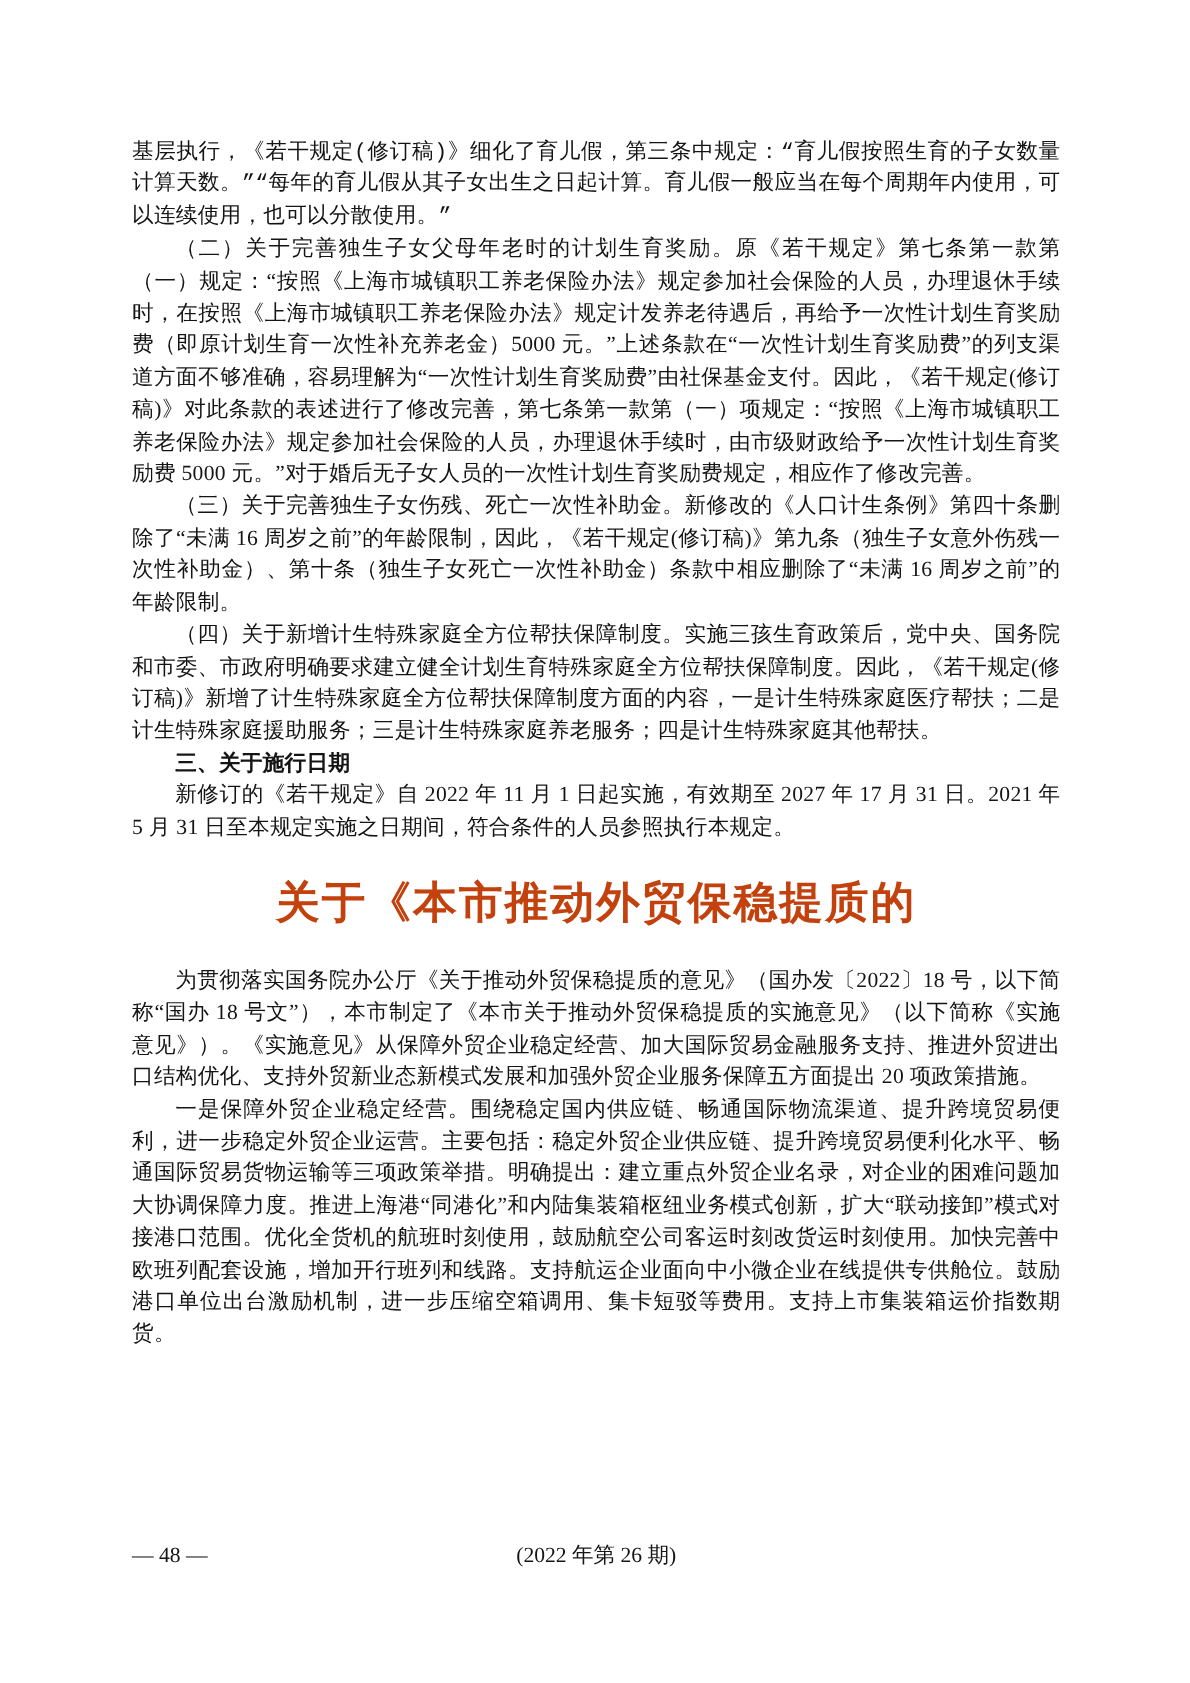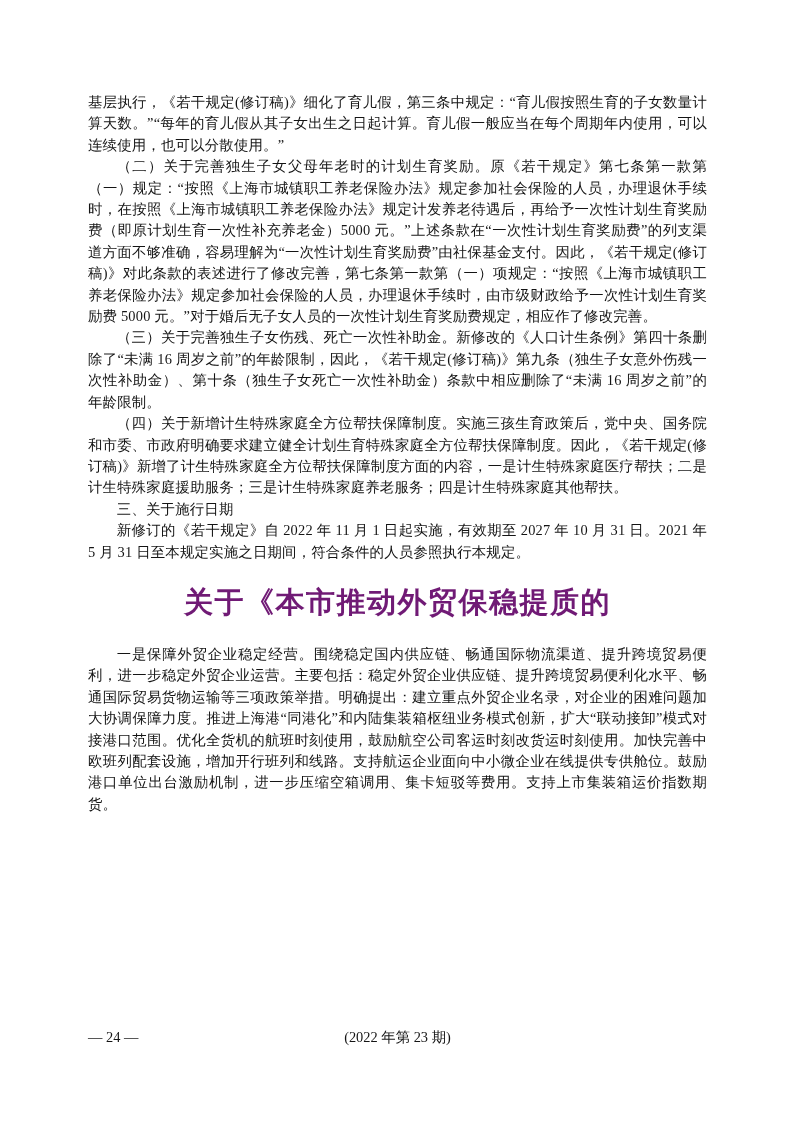--- a/index.html
+++ b/index.html
@@ -21,33 +21,33 @@
     position: absolute;
     left: 88px;
     right: 86px;
     top: 92px;
     font-size: 14.4px;
     line-height: 21.4px;
     text-align: justify;
     letter-spacing: 0.2px;
   }
   .para { text-indent: 2em; }
-  .para.no-indent { text-indent: 0; }
-  .para.bold-heading { font-weight: normal; }
+  .para.no-indent { text-indent: 0; font-family: Liberation Mono, monospace; }
+  .para.bold-heading { font-weight: bold; }
   .article-title {
     font-family: "Liberation Sans", "DejaVu Sans", sans-serif;
     font-weight: bold;
     font-size: 29px;
     line-height: 47px;
     letter-spacing: 1.5px;
     text-align: center;
     text-indent: 0;
     margin-top: 16px;
     margin-bottom: 18px;
-    color: #701a75;
+    color: #c2410c;
   }
   .footer {
     position: absolute;
     left: 88px;
     right: 86px;
     top: 1027px;
     font-size: 14.4px;
     line-height: 21px;
     text-align: center;
     color: #141414;
@@ -69,28 +69,29 @@
     <p class="para">（二）关于完善独生子女父母年老时的计划生育奖励。原《若干规定》第七条第一款第（一）规定：“按照《上海市城镇职工养老保险办法》规定参加社会保险的人员，办理退休手续时，在按照《上海市城镇职工养老保险办法》规定计发养老待遇后，再给予一次性计划生育奖励费（即原计划生育一次性补充养老金）5000 元。”上述条款在“一次性计划生育奖励费”的列支渠道方面不够准确，容易理解为“一次性计划生育奖励费”由社保基金支付。因此，《若干规定(修订稿)》对此条款的表述进行了修改完善，第七条第一款第（一）项规定：“按照《上海市城镇职工养老保险办法》规定参加社会保险的人员，办理退休手续时，由市级财政给予一次性计划生育奖励费 5000 元。”对于婚后无子女人员的一次性计划生育奖励费规定，相应作了修改完善。</p>
 
     <p class="para">（三）关于完善独生子女伤残、死亡一次性补助金。新修改的《人口计生条例》第四十条删除了“未满 16 周岁之前”的年龄限制，因此，《若干规定(修订稿)》第九条（独生子女意外伤残一次性补助金）、第十条（独生子女死亡一次性补助金）条款中相应删除了“未满 16 周岁之前”的年龄限制。</p>
 
     <p class="para">（四）关于新增计生特殊家庭全方位帮扶保障制度。实施三孩生育政策后，党中央、国务院和市委、市政府明确要求建立健全计划生育特殊家庭全方位帮扶保障制度。因此，《若干规定(修订稿)》新增了计生特殊家庭全方位帮扶保障制度方面的内容，一是计生特殊家庭医疗帮扶；二是计生特殊家庭援助服务；三是计生特殊家庭养老服务；四是计生特殊家庭其他帮扶。</p>
 
 
 
     <p class="para bold-heading">三、关于施行日期</p>
 
-    <p class="para">新修订的《若干规定》自 2022 年 11 月 1 日起实施，有效期至 2027 年 10 月 31 日。2021 年 5 月 31 日至本规定实施之日期间，符合条件的人员参照执行本规定。</p>
+    <p class="para">新修订的《若干规定》自 2022 年 11 月 1 日起实施，有效期至 2027 年 17 月 31 日。2021 年 5 月 31 日至本规定实施之日期间，符合条件的人员参照执行本规定。</p>
 
     <h1 class="article-title">
       <span>关于《本市推动外贸保稳提质的</span><br>
     </h1>
 
+    <p class="para">为贯彻落实国务院办公厅《关于推动外贸保稳提质的意见》（国办发〔2022〕18 号，以下简称“国办 18 号文”），本市制定了《本市关于推动外贸保稳提质的实施意见》（以下简称《实施意见》）。《实施意见》从保障外贸企业稳定经营、加大国际贸易金融服务支持、推进外贸进出口结构优化、支持外贸新业态新模式发展和加强外贸企业服务保障五方面提出 20 项政策措施。</p>
 
     <p class="para">一是保障外贸企业稳定经营。围绕稳定国内供应链、畅通国际物流渠道、提升跨境贸易便利，进一步稳定外贸企业运营。主要包括：稳定外贸企业供应链、提升跨境贸易便利化水平、畅通国际贸易货物运输等三项政策举措。明确提出：建立重点外贸企业名录，对企业的困难问题加大协调保障力度。推进上海港“同港化”和内陆集装箱枢纽业务模式创新，扩大“联动接卸”模式对接港口范围。优化全货机的航班时刻使用，鼓励航空公司客运时刻改货运时刻使用。加快完善中欧班列配套设施，增加开行班列和线路。支持航运企业面向中小微企业在线提供专供舱位。鼓励港口单位出台激励机制，进一步压缩空箱调用、集卡短驳等费用。支持上市集装箱运价指数期货。</p>
 
   </div>
 
   <div class="footer">
-    <span class="page-num">— 24 —</span>
-    <span class="issue">(2022 年第 23 期)</span>
+    <span class="page-num">— 48 —</span>
+    <span class="issue">(2022 年第 26 期)</span>
   </div>
 </div>
 
 </body></html>

